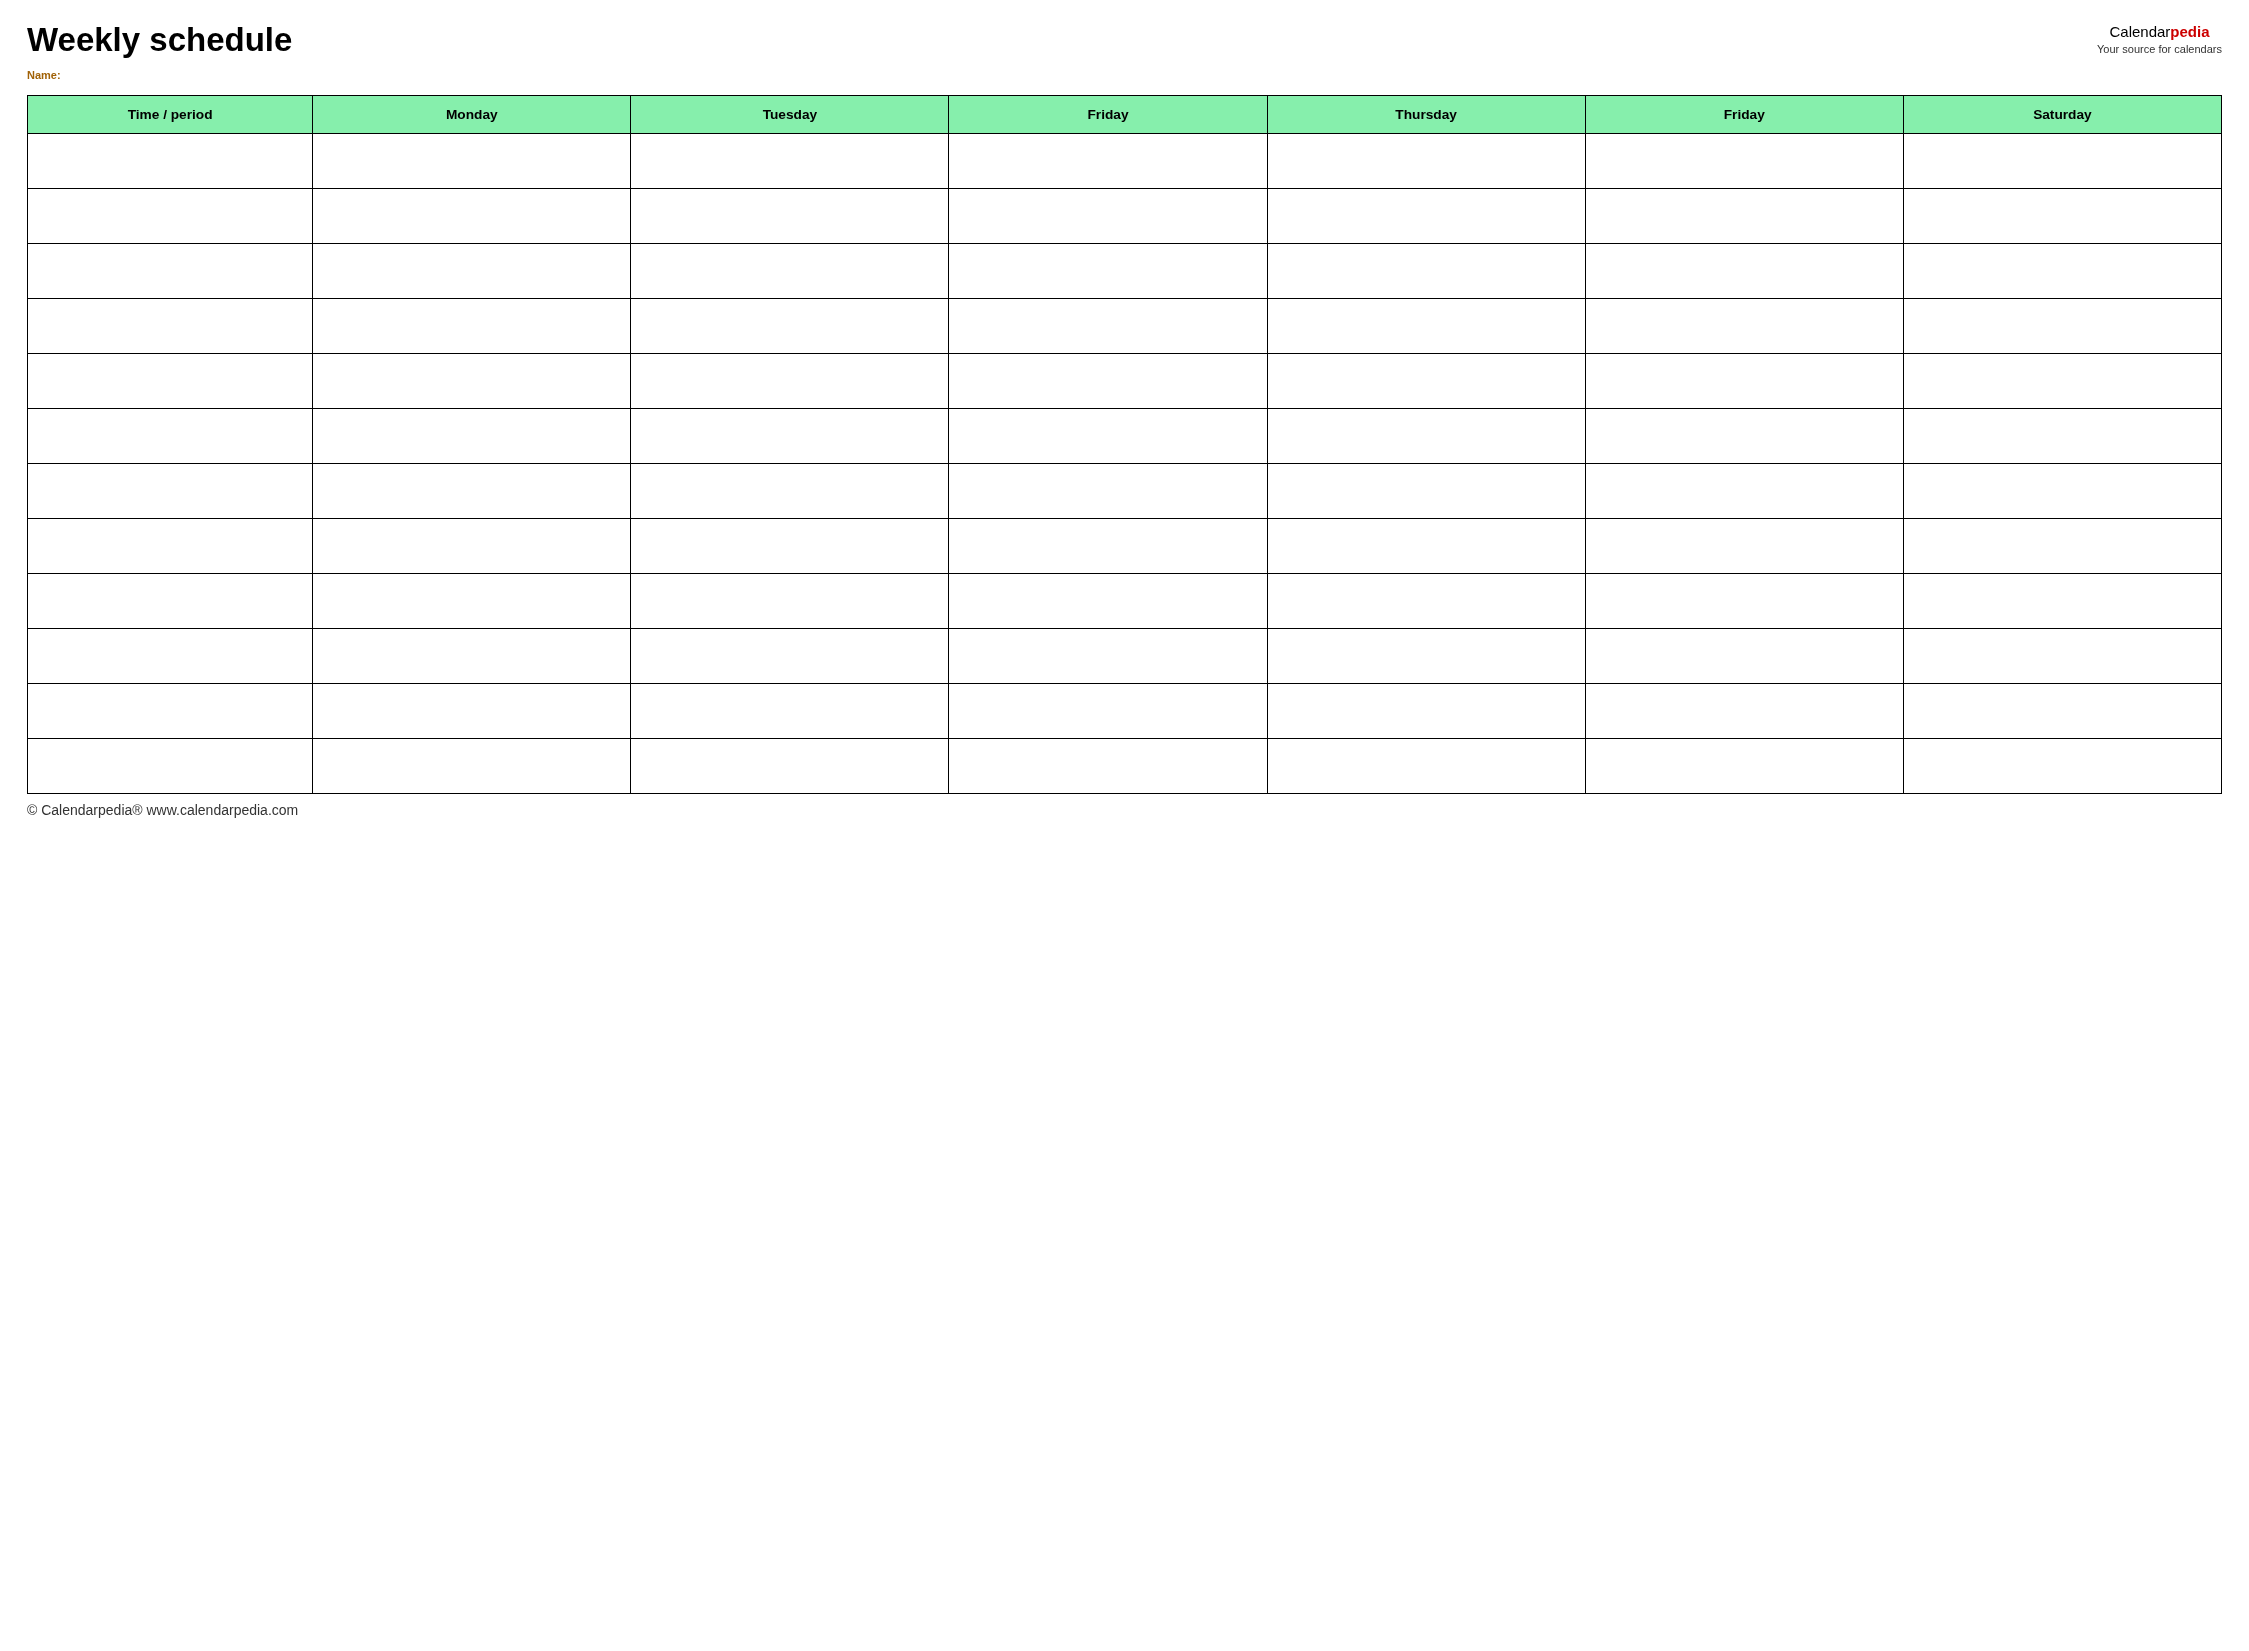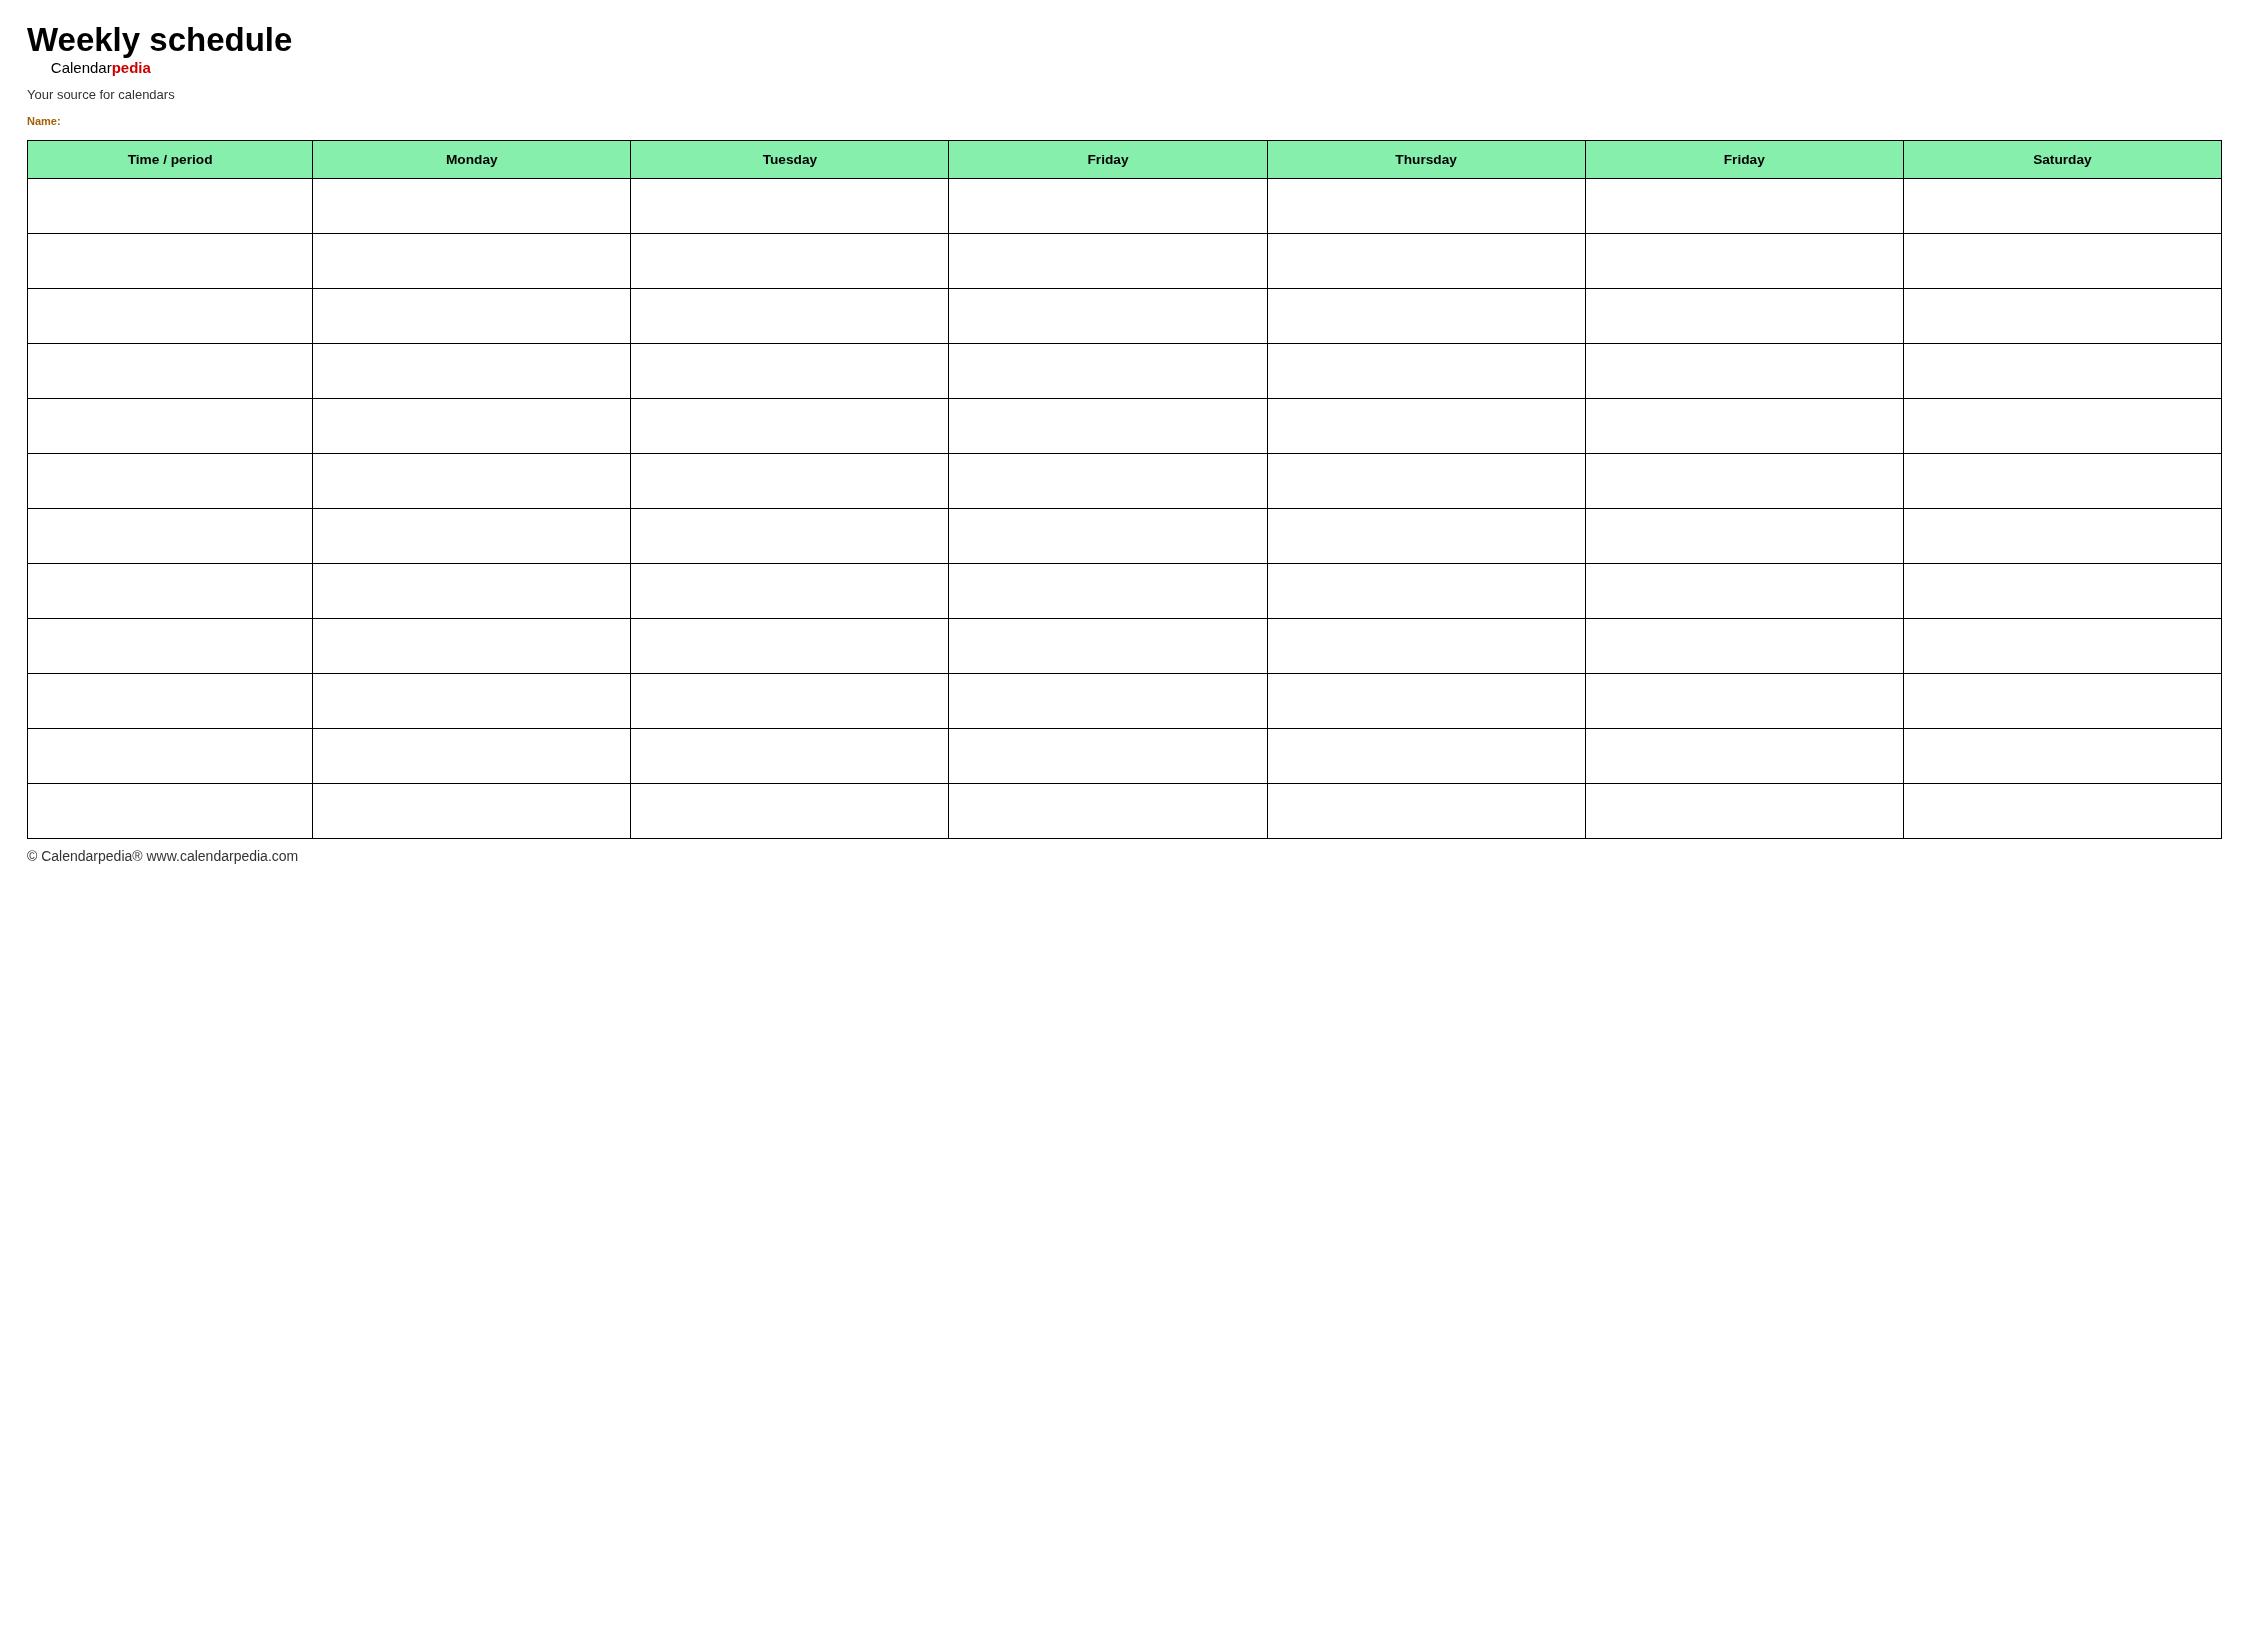--- a/index.html
+++ b/index.html
@@ -13,21 +13,20 @@
       font-family: Arial, sans-serif;
       padding: 22px 27px 13.7px 27px;
       min-height: 100vh;
     }
 
     .header-area {
       display: flex;
       justify-content: space-between;
       align-items: flex-start;
       margin-bottom: 11px;
-      flex-direction: column;
     }
 
     .page-title {
       font-size: 33px;
       font-weight: 900;
       color: #000000;
       line-height: 1.1;
     }
 
     .brand-logo {
@@ -40,25 +39,24 @@
       font-weight: normal;
       color: #000000;
     }
 
     .brand-pedia {
       color: #cc0000;
       font-weight: bold;
     }
 
     .brand-tagline {
-      font-size: 13px;
+      font-size: 11px;
       color: #333333;
       display: block;
       font-weight: normal;
-      margin-top: 9px;
     }
 
     .name-row {
       font-size: 11px;
       font-weight: bold;
       color: #a16207;
       margin-bottom: 13.7px;
     }
 
     .schedule-table {

